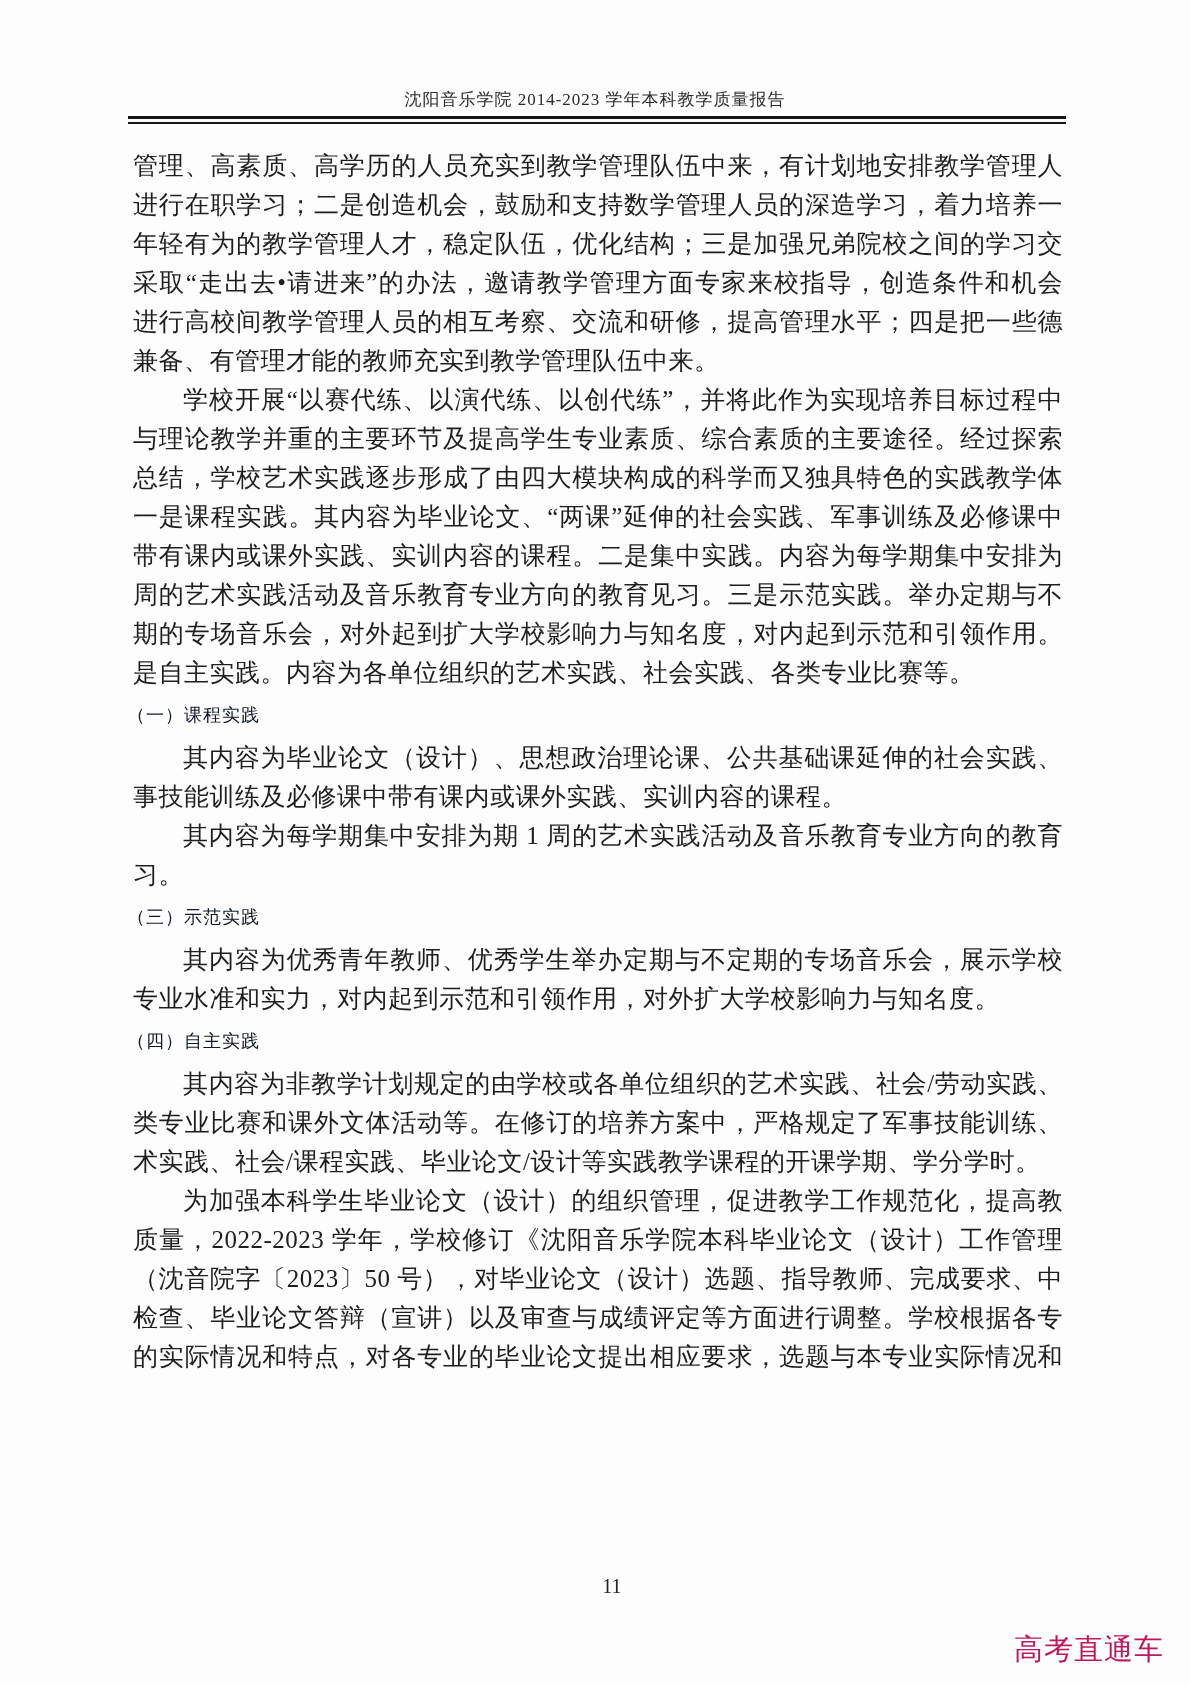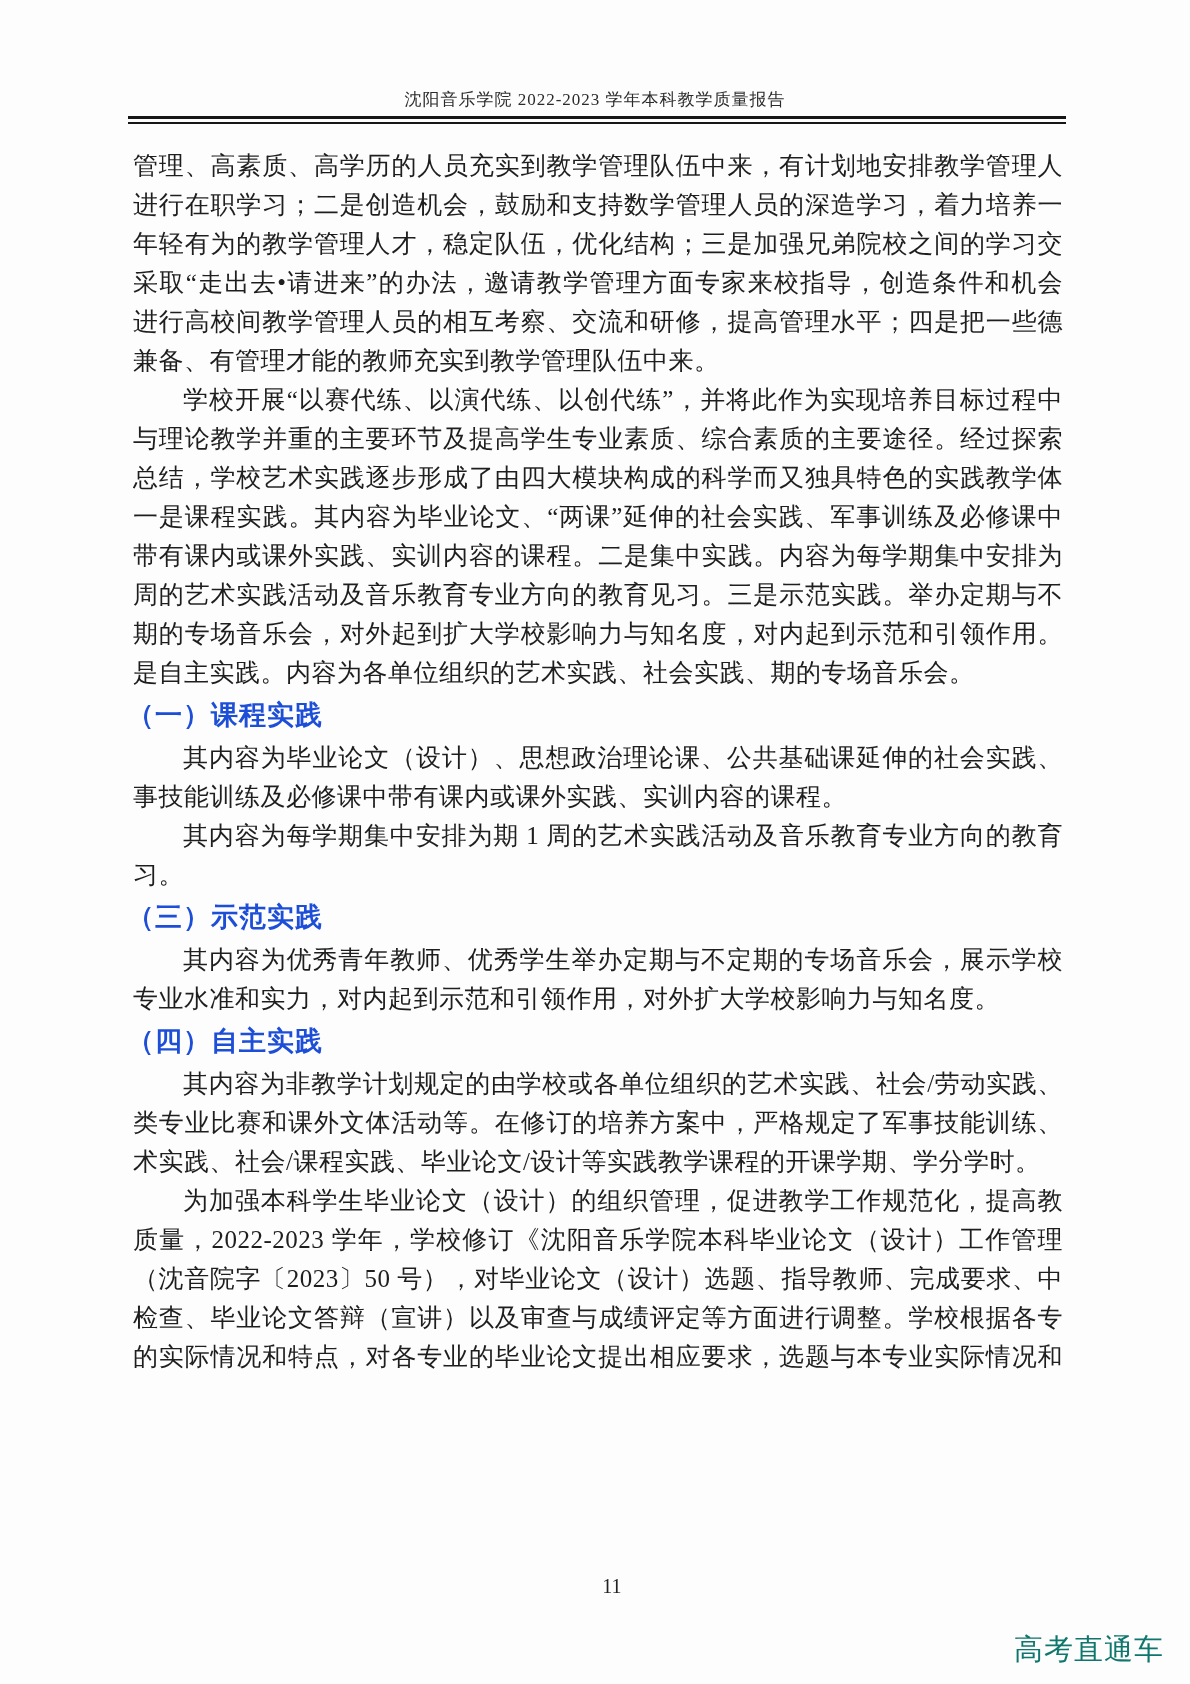--- a/index.html
+++ b/index.html
@@ -48,68 +48,68 @@
     font-family:"Liberation Sans","DejaVu Sans",sans-serif;
     font-weight:bold;
     font-size:30px;
     line-height:50px;
     height:50px;
     letter-spacing:2px;
     color:#141414;
   }
   .heading2{
     font-family:"Liberation Sans","DejaVu Sans",sans-serif;
-    font-weight:bold;
-    font-size:27px;
+    font-weight:normal;
+    font-size:18px;
     line-height:46px;
     height:46px;
     letter-spacing:1px;
-    color:#1d4ed8;
+    color:#0f172a;
     margin-left:-6px;
   }
   .page-number{
     position:absolute;top:1575px;left:0;width:100%;
     text-align:center;
     font-size:20px;
     color:#222;
     padding-left:17px;
   }
   .watermark{
     position:absolute;top:1630px;right:26px;
     font-family:"Liberation Sans","DejaVu Sans",sans-serif;
     font-size:29px;
     letter-spacing:1px;
-    color:#0f766e;
+    color:#be185d;
   }
 </style>
 </head>
 <body>
 
 <div class="page">
-  <div class="running-header">沈阳音乐学院 2022-2023 学年本科教学质量报告</div>
+  <div class="running-header">沈阳音乐学院 2014-2023 学年本科教学质量报告</div>
   <div class="header-rule"></div>
 
   <div class="doc-body">
       <div class="paragraph">
         <div class="line">管理、高素质、高学历的人员充实到教学管理队伍中来，有计划地安排教学管理人员</div>
         <div class="line">进行在职学习；二是创造机会，鼓励和支持数学管理人员的深造学习，着力培养一批</div>
         <div class="line">年轻有为的教学管理人才，稳定队伍，优化结构；三是加强兄弟院校之间的学习交流，</div>
         <div class="line">采取“走出去•请进来”的办法，邀请教学管理方面专家来校指导，创造条件和机会</div>
         <div class="line">进行高校间教学管理人员的相互考察、交流和研修，提高管理水平；四是把一些德才</div>
         <div class="line last">兼备、有管理才能的教师充实到教学管理队伍中来。</div>
       </div>
       <div class="paragraph">
         <div class="line indent">学校开展“以赛代练、以演代练、以创代练”，并将此作为实现培养目标过程中</div>
         <div class="line">与理论教学并重的主要环节及提高学生专业素质、综合素质的主要途径。经过探索与</div>
         <div class="line">总结，学校艺术实践逐步形成了由四大模块构成的科学而又独具特色的实践教学体系:</div>
         <div class="line">一是课程实践。其内容为毕业论文、“两课”延伸的社会实践、军事训练及必修课中</div>
         <div class="line">带有课内或课外实践、实训内容的课程。二是集中实践。内容为每学期集中安排为期 1</div>
         <div class="line">周的艺术实践活动及音乐教育专业方向的教育见习。三是示范实践。举办定期与不定</div>
         <div class="line">期的专场音乐会，对外起到扩大学校影响力与知名度，对内起到示范和引领作用。四</div>
-        <div class="line last">是自主实践。内容为各单位组织的艺术实践、社会实践、期的专场音乐会。</div>
+        <div class="line last">是自主实践。内容为各单位组织的艺术实践、社会实践、各类专业比赛等。</div>
       </div>
       <div class="heading2">（一）课程实践</div>
       <div class="paragraph">
         <div class="line indent">其内容为毕业论文（设计）、思想政治理论课、公共基础课延伸的社会实践、军</div>
         <div class="line last">事技能训练及必修课中带有课内或课外实践、实训内容的课程。</div>
       </div>
       <div class="paragraph">
         <div class="line indent">其内容为每学期集中安排为期 1 周的艺术实践活动及音乐教育专业方向的教育实</div>
         <div class="line last">习。</div>
       </div>

